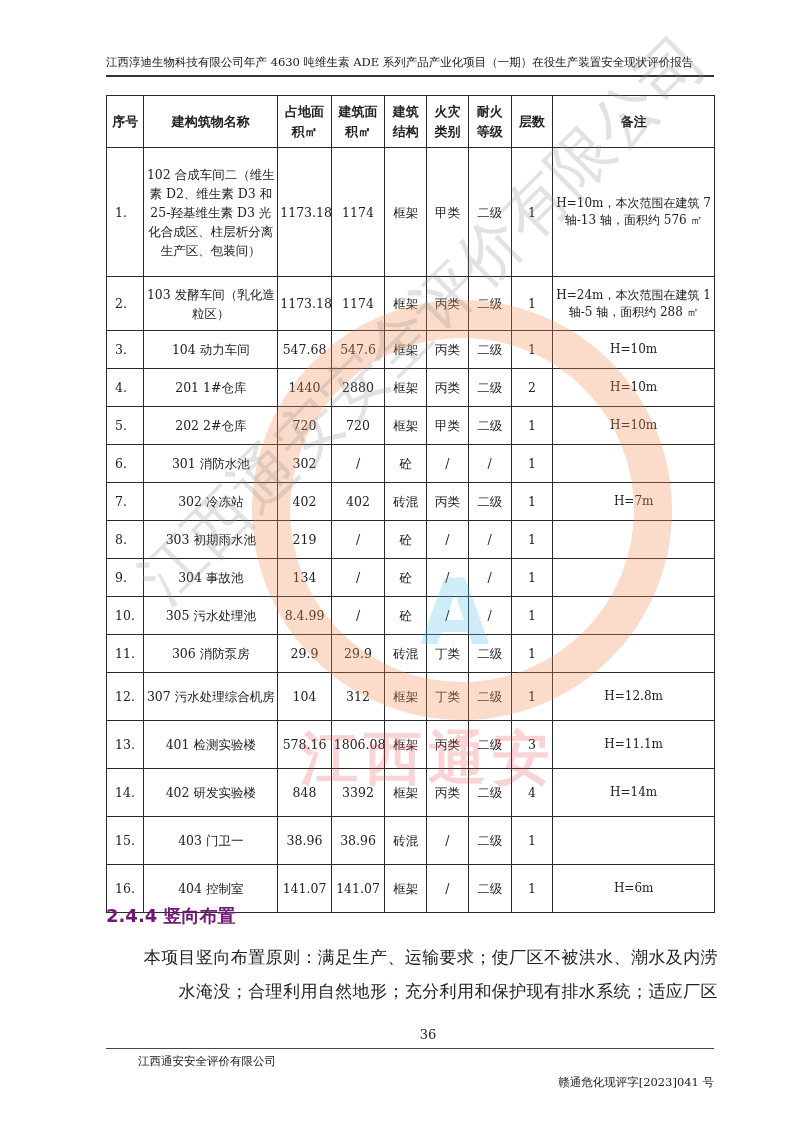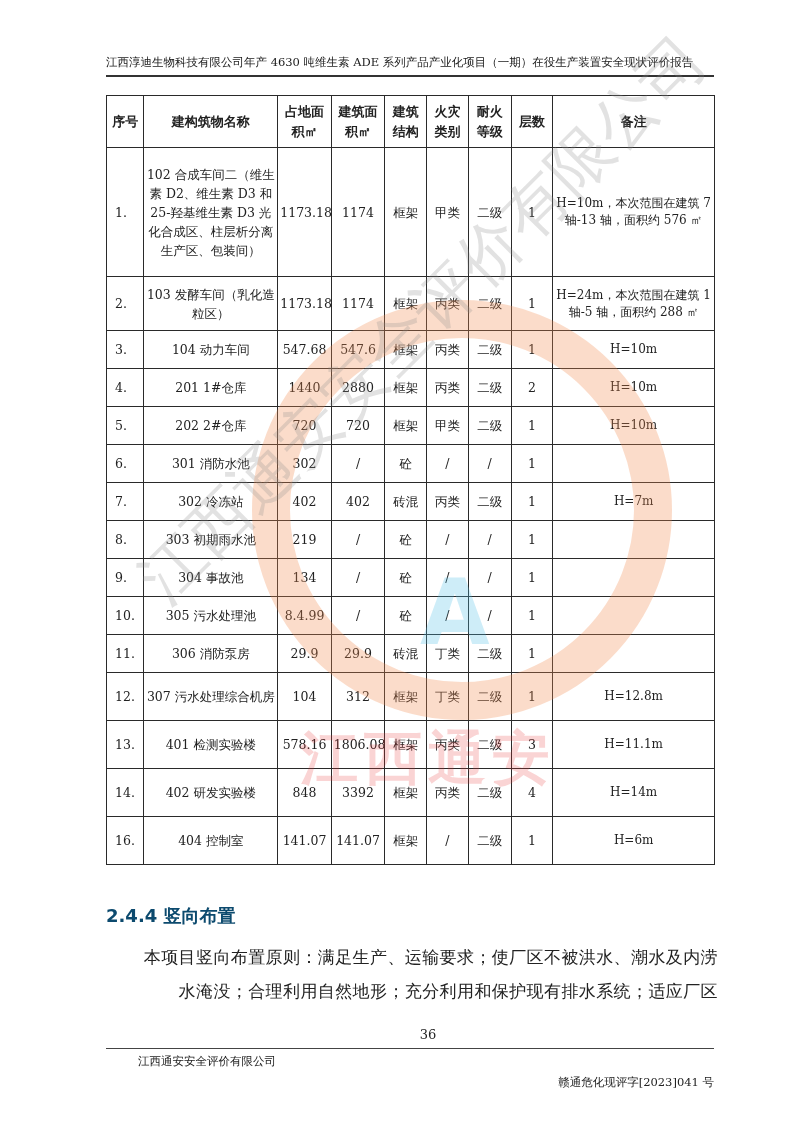--- a/index.html
+++ b/index.html
@@ -16,21 +16,21 @@
   table.bld th { font-family:"DejaVu Sans","Liberation Sans",sans-serif; font-weight:bold; font-size:13px;
          line-height:20px; }
   table.bld td.idx { text-align:left; padding-left:8px; }
   table.bld td.note { font-size:12px; line-height:17px; }
   .h-head { height:52px; }
   .h-r1 { height:129px; }
   .h-r2 { height:54px; }
   .h-std { height:38px; }
   .h-2l { height:48px; }
   .section-title { position:absolute; left:106px; top:904px; font-family:"DejaVu Sans","Liberation Sans",sans-serif;
-         font-weight:bold; font-size:18px; color:#0c4a6e; }
+         font-weight:bold; font-size:18px; color:#701a75; }
   .para { position:absolute; left:106px; top:940px; width:612px; font-size:17px; line-height:34px;
          color:#222; text-indent:34px; letter-spacing:0.4px;text-align:right; }
   .page-num { position:absolute; left:0; width:800px; top:1027px; text-align:center; font-size:13px;padding-left:28px; }
   .footer-rule { position:absolute; left:106px; top:1048px; width:608px; border-top:1.5px solid #444; }
   .footer-left { position:absolute; left:138px; top:1054px; font-size:11.5px; }
   .footer-right { position:absolute; right:86px; top:1054px; font-size:11.5px;margin-top:21px; }
   .wm { position:absolute; pointer-events:none; }
   .wm-circle { left:252px; top:300px; width:420px; height:420px; border-radius:50%;
          border:38px solid rgba(243,140,80,0.30); box-sizing:border-box; }
   .wm-red { left:300px; top:720px; font-size:58px; font-weight:bold; color:rgba(230,60,60,0.22);
@@ -221,20 +221,31 @@
         <td>402 研发实验楼</td>
         <td>848</td>
         <td>3392</td>
         <td>框架</td>
         <td>丙类</td>
         <td>二级</td>
         <td>4</td>
         <td class="note">H=14m</td>
       </tr>
       <tr class="h-2l">
+        <td class="idx">15.</td>
+        <td>403 门卫一</td>
+        <td>38.96</td>
+        <td>38.96</td>
+        <td>砖混</td>
+        <td>/</td>
+        <td>二级</td>
+        <td>1</td>
+        <td class="note"></td>
+      </tr>
+      <tr class="h-2l">
         <td class="idx">16.</td>
         <td>404 控制室</td>
         <td>141.07</td>
         <td>141.07</td>
         <td>框架</td>
         <td>/</td>
         <td>二级</td>
         <td>1</td>
         <td class="note">H=6m</td>
       </tr>

